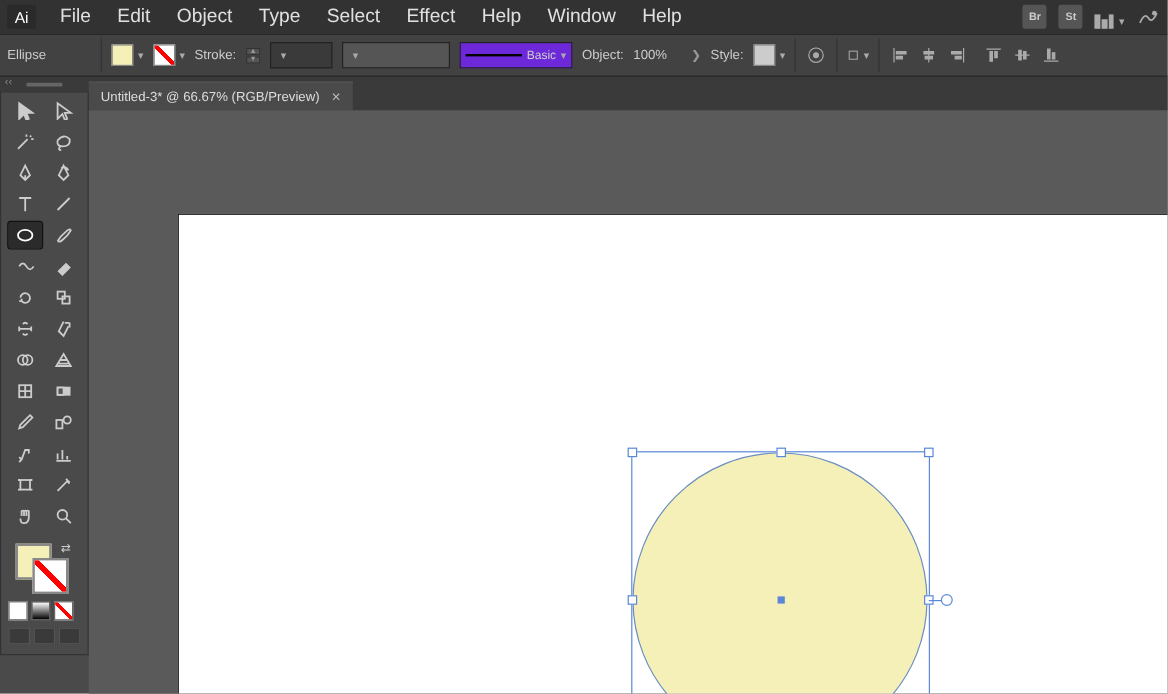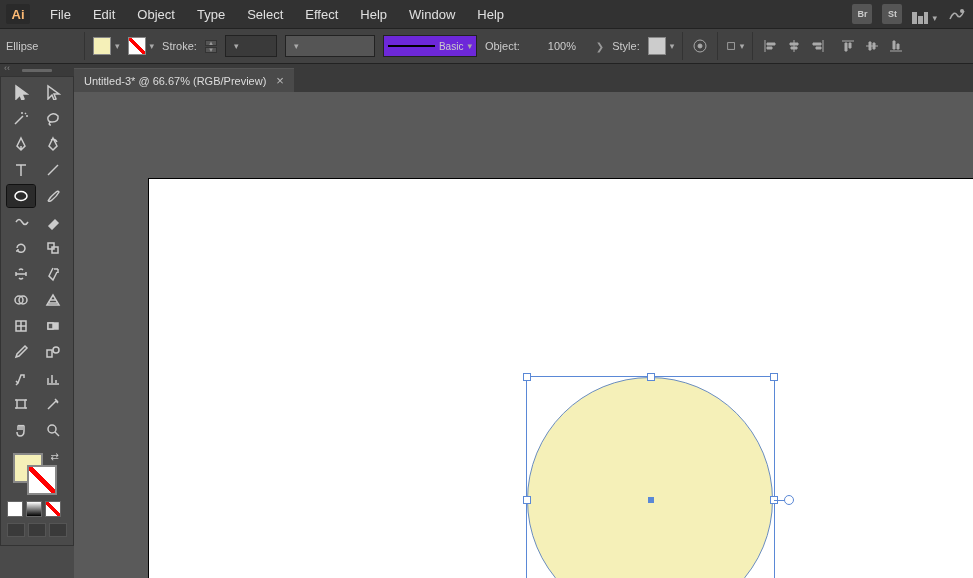--- a/index.html
+++ b/index.html
@@ -1,21 +1,21 @@
 <!DOCTYPE html>
 <html><head>
 <meta charset="utf-8">
 <style>
   * { box-sizing: border-box; margin: 0; padding: 0; user-select: none; font-family: "Segoe UI", Tahoma, sans-serif; }
   body { width: 973px; height: 578px; background: #4a4a4a; overflow: hidden; color: #ccc; font-size: 12px; }
 
   
   .menubar { height: 28px; background: #323232; display: flex; align-items: center; padding: 0 6px; gap: 2px; }
-  .logo { width: 24px; height: 20px; background: #2a2a2a; border-radius: 2px; color: #fdba74; font-weight: bold; font-size: 13px; display:flex; align-items:center; justify-content:center; margin-right: 8px;}
-  .menu-item { padding: 4px 10px; color: #e0e0e0; cursor: pointer; font-size: 13px; }
+  .logo { width: 24px; height: 20px; background: #2a2a2a; border-radius: 2px; color: #ffffff; font-weight: normal; font-size: 13px; display:flex; align-items:center; justify-content:center; margin-right: 8px;}
+  .menu-item { padding: 4px 10px; color: #e0e0e0; cursor: pointer; font-size: 16px; }
   .menubar-right { margin-left: auto; display:flex; gap:10px; align-items:flex-end;}
   .menubar-icon { width:20px; height:20px; background:#555; color:#ccc; display:flex;align-items:center;justify-content:center; font-size:9px; font-weight:bold; border-radius:2px; cursor:pointer;}
   .workspace-switch { display:flex; align-items:center; gap:4px; cursor:pointer;}
   .workspace-bars { width:16px; height:12px; display:flex; gap:1px;}
   .workspace-bars span { flex:1; background:#aaa;}
   .workspace-bars span:nth-child(2){height:70%;align-self:flex-end;}
   .chev { font-size:9px; color:#aaa;}
   .search-ic { width:20px;height:20px; display:flex;align-items:center;justify-content:center; cursor:pointer;}
 
   
@@ -29,21 +29,21 @@
   .swatch.graystyle { background:#ccc;}
   .olabel { color:#ccc;}
   .spinner { width:12px; display:flex; flex-direction:column; gap:1px; cursor:pointer;}
   .spinner div { height:6px; background:#555; border:1px solid #333; font-size:7px; line-height:4px; text-align:center; color:#999;}
   .dd { display:flex; align-items:center; gap:4px; background:#3a3a3a; border:1px solid #222; padding:2px 4px; cursor:pointer; height:22px;}
   .weight-dd { width:52px;}
   .profile-dd { width:90px; background:#555;}
   .brush-dd { width:94px; background:#6d28d9; justify-content:space-between;}
   .brush-line { width:50px; height:2px; background:#000;}
   .brush-text { font-size:10px; color:#ccc;}
-  .opac-val { width:40px; color:#ccc;margin-left:20px;}
+  .opac-val { width:40px; color:#ccc;}
   .arrow-r { font-size:10px;color:#999;}
   .divider-v { width:1px; height:28px; background:#333;}
   .align-grp { display:flex; gap:6px;}
   .align-ic { width:18px;height:18px; display:flex; align-items:center; justify-content:center; cursor:pointer;}
   .align-ic svg { width:16px;height:16px; stroke:#aaa; fill:#aaa;}
 
   
   .tabrow { position:absolute; top:64px; left:74px; right:0; height:28px; background:#3a3a3a; display:flex; align-items:flex-end;}
   .collapser { width:74px; height:12px; position:absolute; top:64px; left:0; background:#3a3a3a; display:flex; align-items:center; justify-content:center; cursor:pointer;}
   .collapser span { width:30px; height:3px; background:#666; border-radius:1px;}

